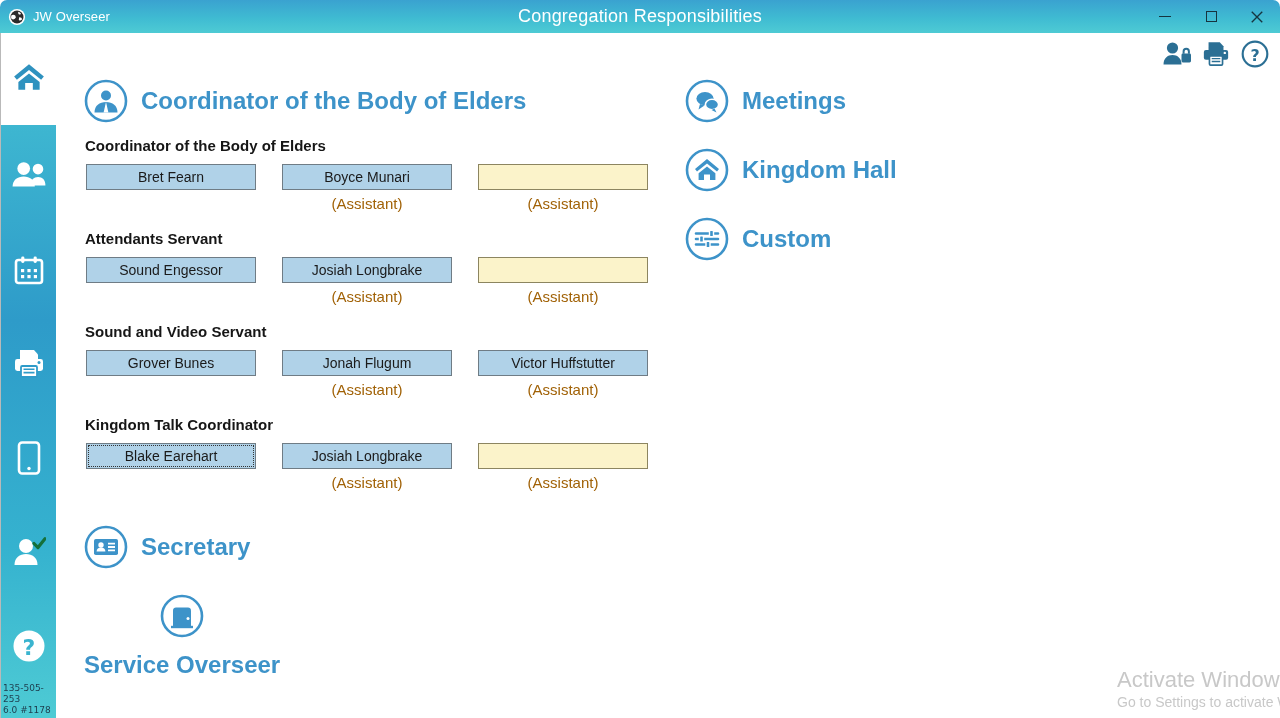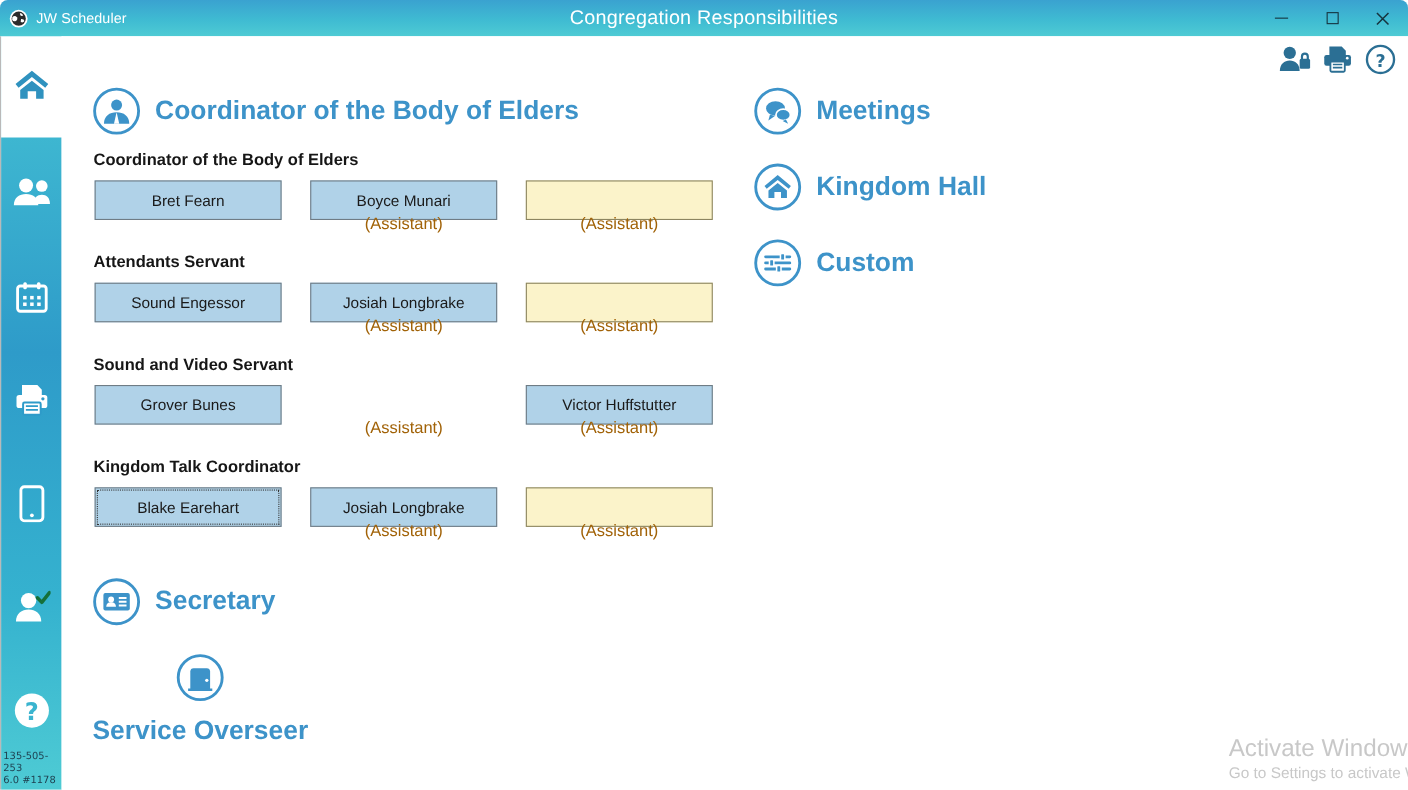--- a/index.html
+++ b/index.html
@@ -66,21 +66,21 @@
   .section-head .sh-icon { width: 44px; height: 44px; flex: 0 0 44px; }
   .section-head .sh-label {
     color: #3d93c9; font-size: 24px; font-weight: bold; white-space: nowrap;
   }
 
   .grouplabel {
     position: absolute; color: #161616; font-size: 15px; font-weight: bold; white-space: nowrap;
   }
 
   .field {
-    position: absolute; height: 36px; border: 1px solid #7c7c6d;
+    position: absolute; height: 26px; border: 1px solid #7c7c6d;
     display: flex; align-items: center; justify-content: center;
     font-size: 14px; color: #1a1a1a; background: #b5d4e8;
   }
   .field.filled { background: #b0d2e8; border-color: #6f7c85; }
   .field.empty  { background: #fbf3ca; border-color: #8c8560; }
   .field.focused { outline: 1px dotted #333; outline-offset: -3px; }
 
   .sublabel {
     position: absolute; font-size: 15px; color: #a16207; text-align: center; white-space: nowrap;
   }
@@ -106,21 +106,21 @@
     <div class="tb-left">
       <span class="tb-appicon">
         <svg viewBox="0 0 20 20" width="18" height="18">
           <circle cx="10" cy="10" r="9" fill="#ffffff"></circle>
           <circle cx="10" cy="10" r="7.2" fill="#2b2b2b"></circle>
           <path d="M3.6 8.2 Q6.4 6.4 8.2 8.6 Q9.6 10.6 7.6 12 Q5 13.6 3.4 11.4 Z" fill="#ffffff"></path>
           <path d="M11.2 4.2 Q13.8 4.6 14.6 6.8 Q13 7.6 11.6 6.6 Z" fill="#ffffff"></path>
           <path d="M12.4 10.4 Q15.4 10.2 15.8 12.6 Q14 14.6 12 13.2 Z" fill="#ffffff"></path>
         </svg>
       </span>
-      <span class="tb-apptitle">JW Scheduler</span>
+      <span class="tb-apptitle">JW Overseer</span>
     </div>
 
     <div class="tb-title">Congregation Responsibilities</div>
 
     <div class="tb-buttons">
       <div class="tb-btn">
         <span class="tb-min"></span>
       </div>
       <div class="tb-btn">
         <span class="tb-sq"></span>
@@ -272,20 +272,21 @@
 
     <div class="grouplabel" style="left:29px; top:197px;">Attendants Servant</div>
     <div class="field filled" style="left:30px; top:224px; width:170px;">Sound Engessor</div>
     <div class="field filled" style="left:226px; top:224px; width:170px;">Josiah Longbrake</div>
     <div class="field empty" style="left:422px; top:224px; width:170px;"></div>
     <div class="sublabel" style="left:226px; top:255px; width:170px;">(Assistant)</div>
     <div class="sublabel" style="left:422px; top:255px; width:170px;">(Assistant)</div>
 
     <div class="grouplabel" style="left:29px; top:290px;">Sound and Video Servant</div>
     <div class="field filled" style="left:30px; top:317px; width:170px;">Grover Bunes</div>
+    <div class="field filled" style="left:226px; top:317px; width:170px;">Jonah Flugum</div>
     <div class="field filled" style="left:422px; top:317px; width:170px;">Victor Huffstutter</div>
     <div class="sublabel" style="left:226px; top:348px; width:170px;">(Assistant)</div>
     <div class="sublabel" style="left:422px; top:348px; width:170px;">(Assistant)</div>
 
     <div class="grouplabel" style="left:29px; top:383px;">Kingdom Talk Coordinator</div>
     <div class="field filled focused" style="left:30px; top:410px; width:170px;">Blake Earehart</div>
     <div class="field filled" style="left:226px; top:410px; width:170px;">Josiah Longbrake</div>
     <div class="field empty" style="left:422px; top:410px; width:170px;"></div>
     <div class="sublabel" style="left:226px; top:441px; width:170px;">(Assistant)</div>
     <div class="sublabel" style="left:422px; top:441px; width:170px;">(Assistant)</div>

